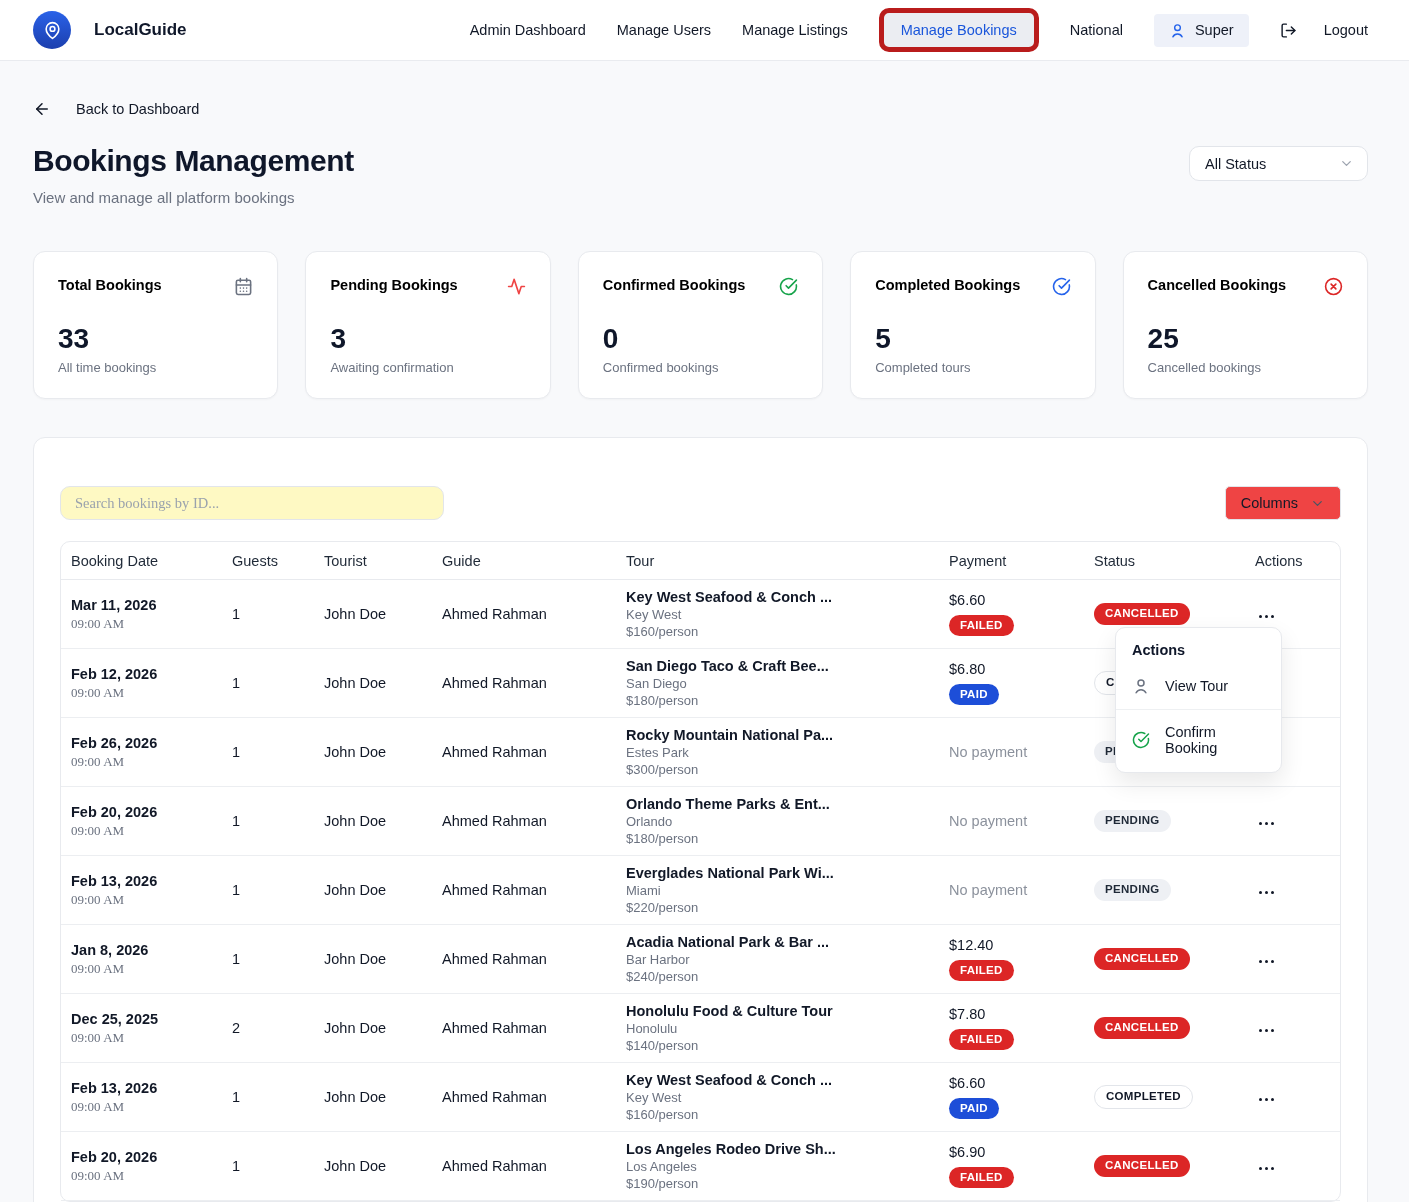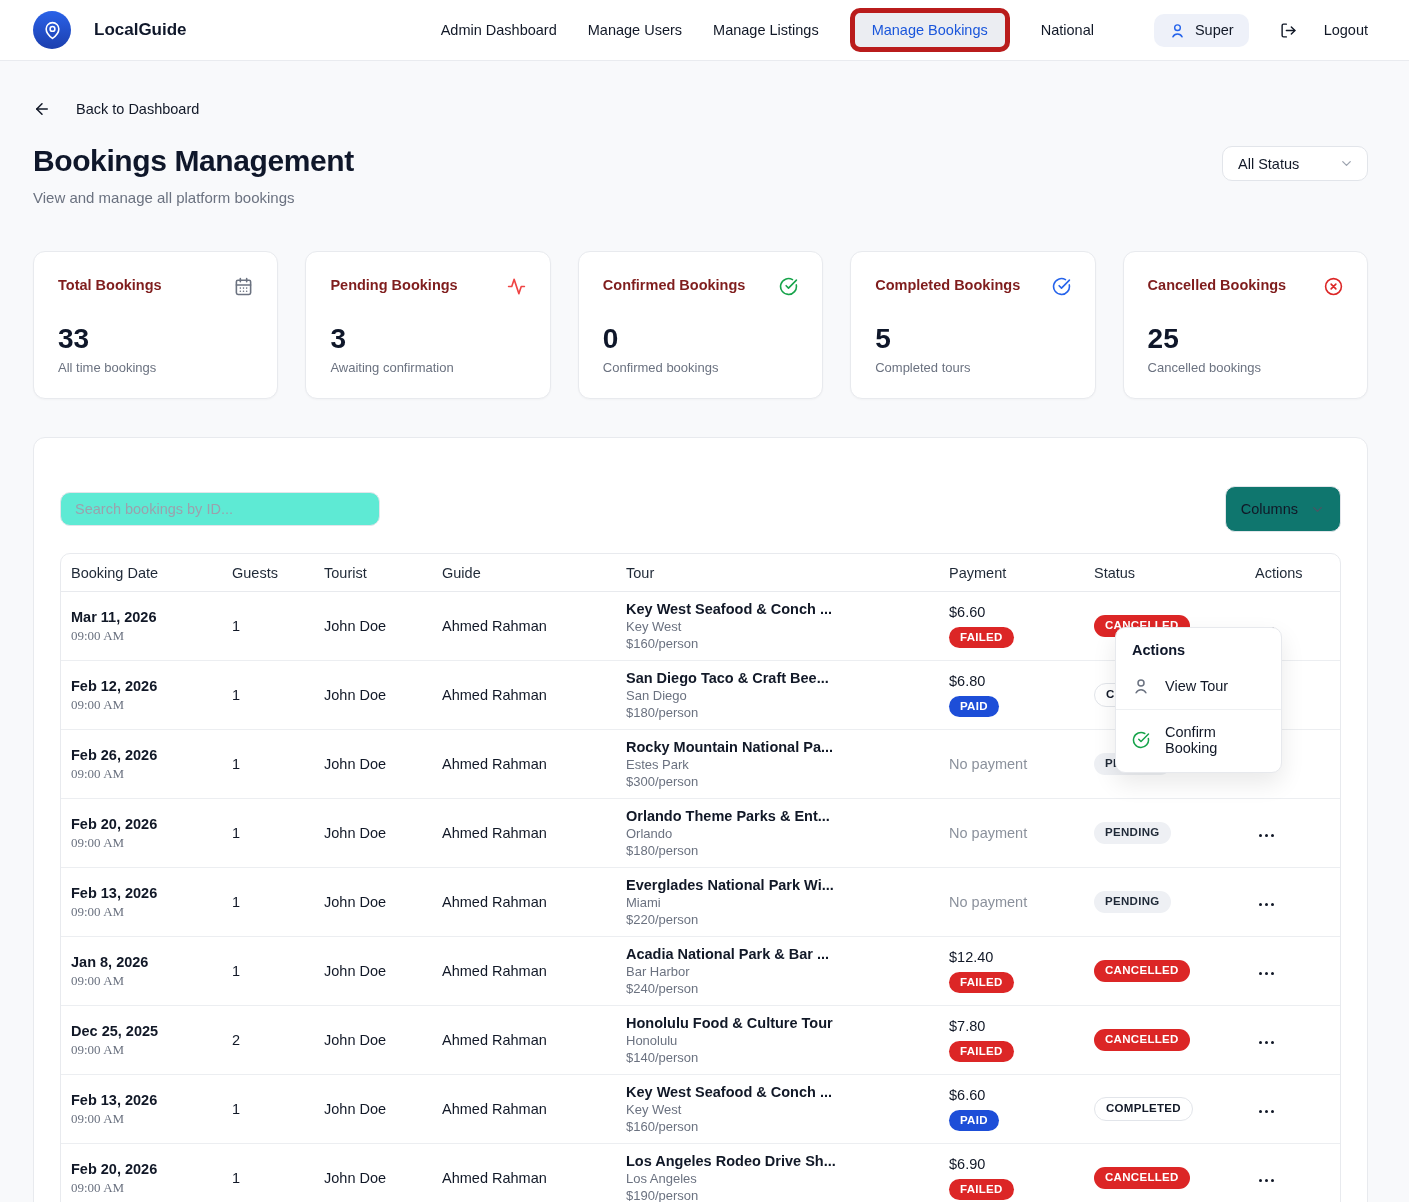--- a/index.html
+++ b/index.html
@@ -25,65 +25,65 @@
   }
   .brand-name { font-size: 17px; font-weight: 700; color: #0f172a; }
   .nav-links { margin-left: auto; display: flex; align-items: center; gap: 31px; }
   .nav-item { font-size: 14.5px; color: #111827; text-decoration: none; cursor: pointer; white-space: nowrap; }
   .nav-item.active {
     background: #ebedf2; border: 5px solid #b91c1c; color: #1a56db;
     padding: 9px 17px; border-radius: 10px; font-weight: 500;
   }
   .user-chip {
     display: flex; align-items: center; gap: 9px;
-    background: #eef1f9; border-radius: 10px; padding: 8px 15px;
-    font-size: 14.5px; font-weight: 500; cursor: pointer; margin-left: 29px;
+    background: #eef1f9; border-radius: 4px; padding: 8px 15px;
+    font-size: 14.5px; font-weight: 500; cursor: pointer;
   }
   .logout { display: flex; align-items: center; gap: 27px; font-size: 14.5px; color:#111827; text-decoration:none; cursor:pointer; }
 
   
   .main { padding: 0 41px 0 33px; }
   .back-row { margin-top: 39px; display: flex; align-items: center; gap: 25px; cursor: pointer; }
   .back-label { font-size: 14.5px; font-weight: 500; }
   .page-head { display: flex; justify-content: space-between; align-items: flex-start; margin-top: 26px; }
   .page-title { font-size: 30px; font-weight: 700; color: #0f172a; letter-spacing: -0.4px; }
   .page-subtitle { margin-top: 11px; font-size: 15px; color: #6b7280; }
   .select {
-    width: 146px; height: 35px; background: #fff; border: 1px solid #e2e5ea;
+    width: 179px; height: 35px; background: #fff; border: 1px solid #e2e5ea;
     border-radius: 10px; display: flex; align-items: center; justify-content: space-between;
     padding: 0 13px 0 15px; font-size: 14.5px; color: #111827; cursor: pointer; margin-top: 2px;
   }
 
   
   .stats { display: grid; grid-template-columns: repeat(5, 1fr); gap: 27px; margin-top: 45px; }
   .card {
     background: #fff; border: 1px solid #e8eaee; border-radius: 12px;
     padding: 25px 24px 0 24px; height: 148px;
     box-shadow: 0 1px 2px rgba(16,24,40,0.03);
   }
   .card-head { display: flex; justify-content: space-between; align-items: flex-start; }
-  .card-title { font-size: 14.5px; font-weight: 600; color: #7f1d1d; }
+  .card-title { font-size: 14.5px; font-weight: 600; color: #000000; }
   .card-value { font-size: 28px; font-weight: 700; color: #0f172a; margin-top: 27px; }
   .card-caption { font-size: 13px; color: #6b7280; margin-top: 5px; }
 
   
   .panel {
     margin-top: 38px; background: #fff; border: 1px solid #e8eaee;
     border-radius: 12px; padding: 26px; height: 840px;
   }
   .panel-top { display: flex; justify-content: space-between; align-items: center; margin-top: 22px; }
   .search-input {
-    width: 320px; height: 34px; border: 1px solid #e2e5ea; border-radius: 10px;
-    padding: 0 14px; font-size: 14.5px; font-family: Liberation Sans, sans-serif;
-    color: #111827; outline: none; background: #5eead4;
+    width: 384px; height: 34px; border: 1px solid #e2e5ea; border-radius: 10px;
+    padding: 0 14px; font-size: 14.5px; font-family: Liberation Serif, serif;
+    color: #111827; outline: none; background: #fef9c3;
   }
   .search-input::placeholder { color: #9aa2ad; }
   .columns-btn {
-    display: flex; align-items: center; gap: 12px; height: 46px; padding: 0 15px;
-    border: 1px solid #e2e5ea; border-radius: 10px; background: #0f766e;
+    display: flex; align-items: center; gap: 12px; height: 34px; padding: 0 15px;
+    border: 1px solid #e2e5ea; border-radius: 5px; background: #ef4444;
     font-size: 14.5px; color: #111827; cursor: pointer; font-family: "Liberation Sans", sans-serif;
   }
 
   .tablewrap { margin-top: 21px; border: 1px solid #e8eaee; border-radius: 10px; }
   .thead, .trow {
     display: grid;
     grid-template-columns: 161px 92px 118px 184px 323px 145px 161px 1fr;
     align-items: center;
   }
   .thead { height: 38px; border-bottom: 1px solid #e8eaee; }

